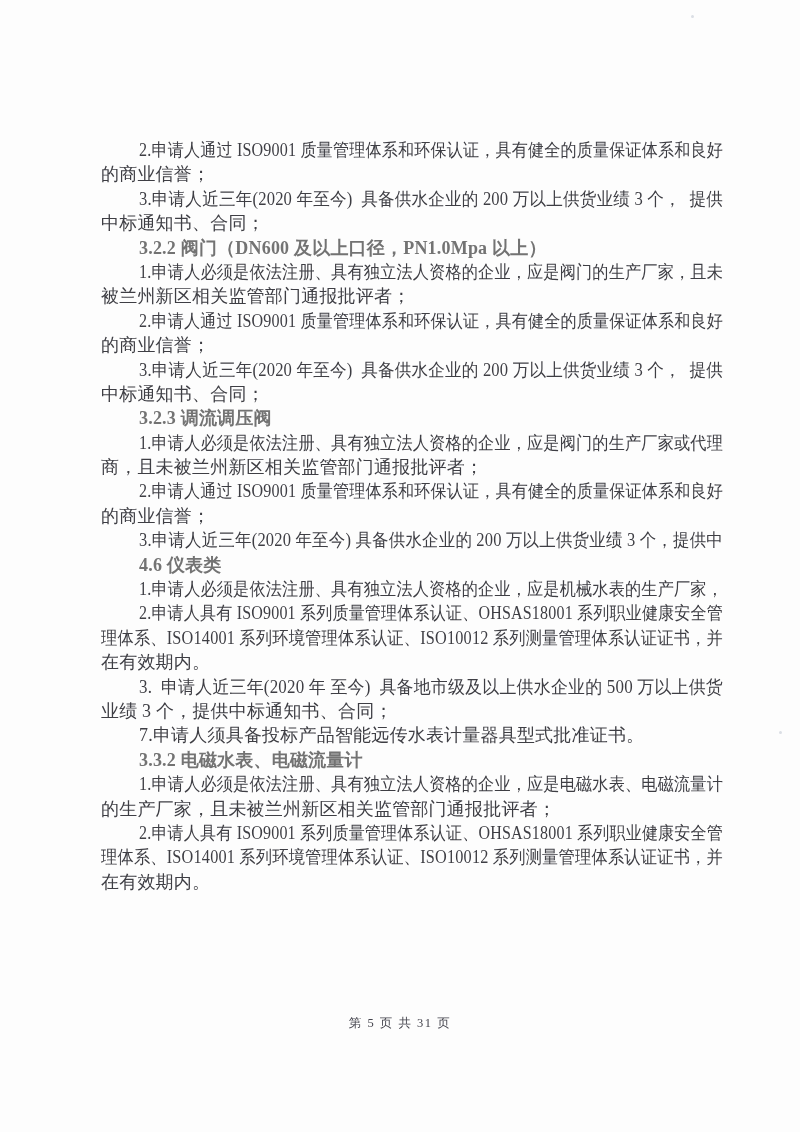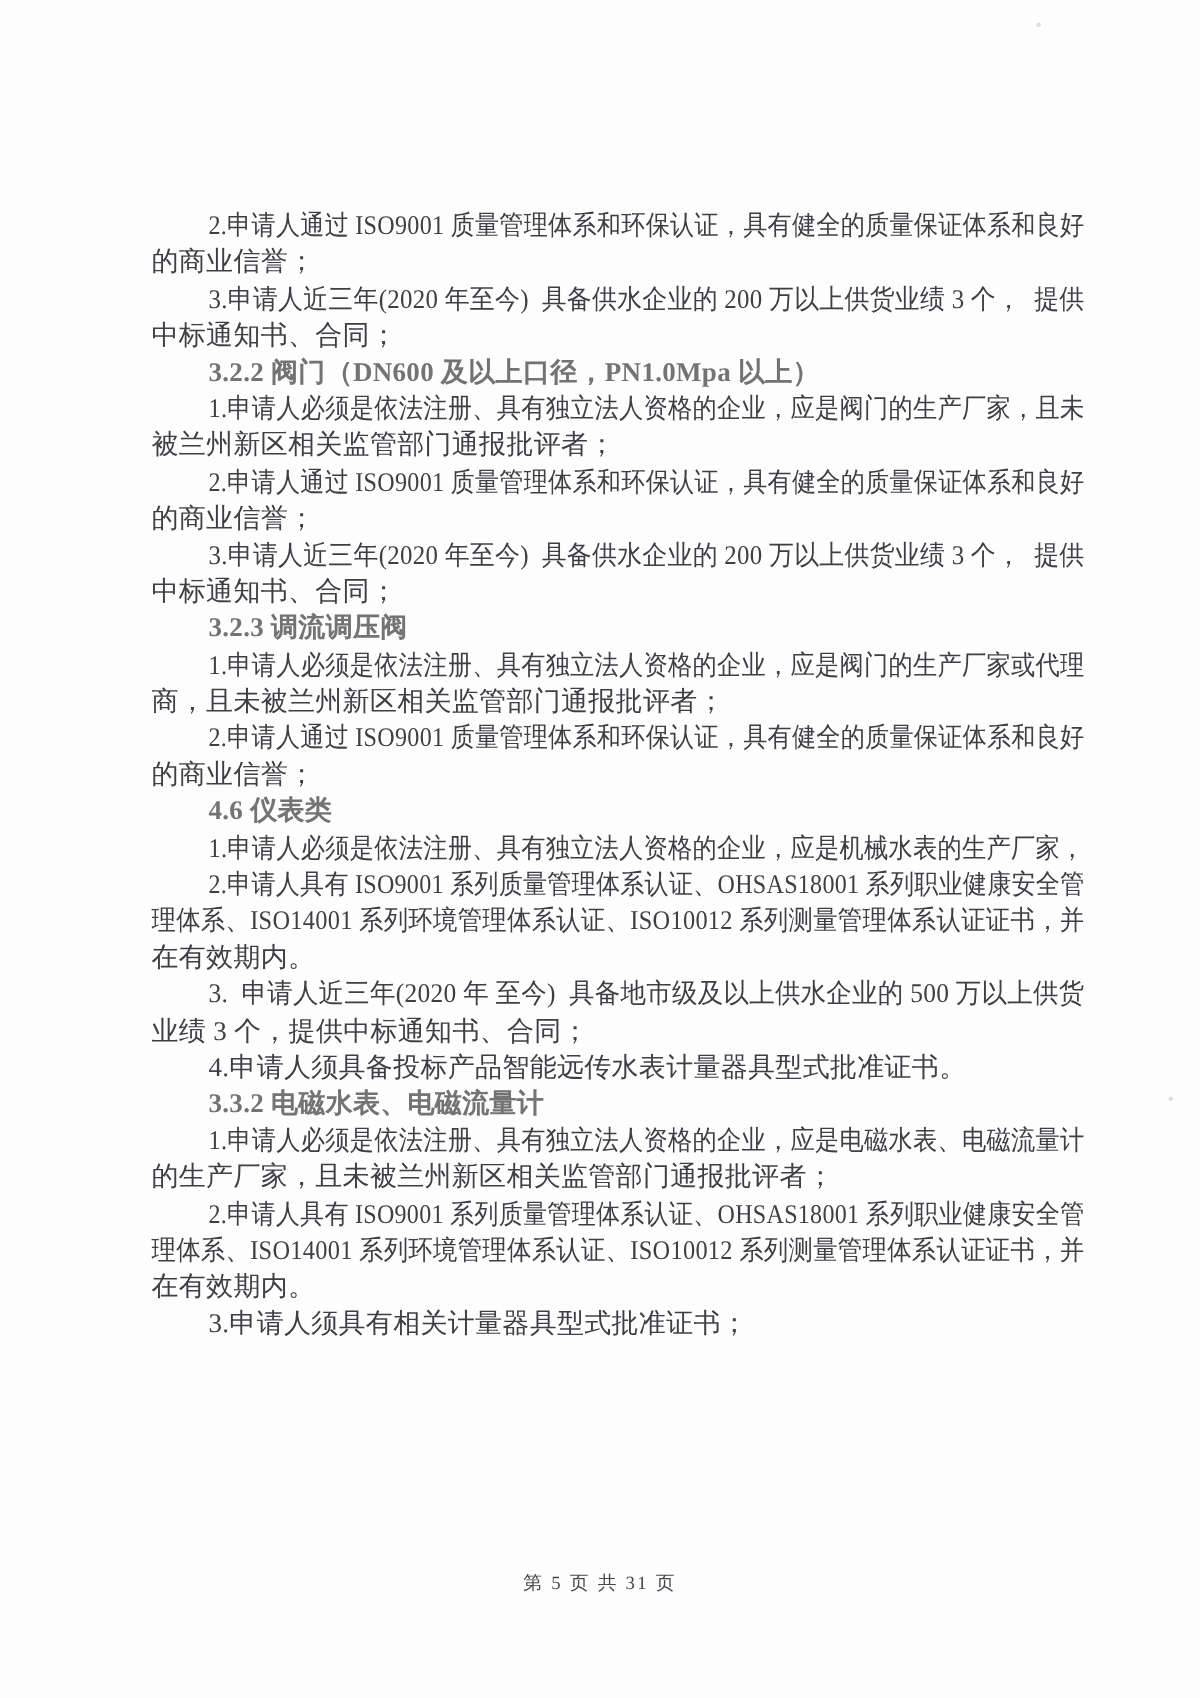--- a/index.html
+++ b/index.html
@@ -38,21 +38,21 @@
     vertical-align: top;
     letter-spacing: 0.2px;
   }
   .line.heading {
     font-weight: bold;
     color: #737373;
   }
   .footer {
     position: absolute;
     left: 0;
-    top: 1047px;
+    top: 1015px;
     width: 100%;
     text-align: center;
     font-size: 12.5px;
     letter-spacing: 1.5px;
     color: #45454e;
     font-family: "Liberation Serif", serif;
   }
   .speck {
     position: absolute;
     border-radius: 50%;
@@ -77,35 +77,35 @@
       <div class="row"><div class="line">被兰州新区相关监管部门通报批评者；</div></div>
       <div class="row indent"><div class="line" style="transform: scaleX(0.893094); transform-origin: 0px 50%;">2.申请人通过 ISO9001 质量管理体系和环保认证，具有健全的质量保证体系和良好</div></div>
       <div class="row"><div class="line">的商业信誉；</div></div>
       <div class="row indent"><div class="line" style="transform: scaleX(0.921726); transform-origin: 0px 50%;">3.申请人近三年(2020 年至今)  具备供水企业的 200 万以上供货业绩 3 个，  提供</div></div>
       <div class="row"><div class="line">中标通知书、合同；</div></div>
       <div class="row indent"><div class="line heading">3.2.3 调流调压阀</div></div>
       <div class="row indent"><div class="line" style="transform: scaleX(0.897211); transform-origin: 0px 50%;">1.申请人必须是依法注册、具有独立法人资格的企业，应是阀门的生产厂家或代理</div></div>
       <div class="row"><div class="line">商，且未被兰州新区相关监管部门通报批评者；</div></div>
       <div class="row indent"><div class="line" style="transform: scaleX(0.893094); transform-origin: 0px 50%;">2.申请人通过 ISO9001 质量管理体系和环保认证，具有健全的质量保证体系和良好</div></div>
       <div class="row"><div class="line">的商业信誉；</div></div>
+      <div class="row indent"><div class="line" style="transform: scaleX(0.915787); transform-origin: 0px 50%;">3.申请人近三年(2020 年至今) 具备供水企业的 200 万以上供货业绩 3 个，提供中</div></div>
       <div class="row indent"><div class="line heading">4.6 仪表类</div></div>
       <div class="row indent"><div class="line" style="transform: scaleX(0.897211); transform-origin: 0px 50%;">1.申请人必须是依法注册、具有独立法人资格的企业，应是机械水表的生产厂家，</div></div>
       <div class="row indent"><div class="line" style="transform: scaleX(0.891008); transform-origin: 0px 50%;">2.申请人具有 ISO9001 系列质量管理体系认证、OHSAS18001 系列职业健康安全管</div></div>
       <div class="row"><div class="line" style="transform: scaleX(0.903516); transform-origin: 0px 50%;">理体系、ISO14001 系列环境管理体系认证、ISO10012 系列测量管理体系认证证书，并</div></div>
       <div class="row"><div class="line">在有效期内。</div></div>
       <div class="row indent"><div class="line" style="transform: scaleX(0.942387); transform-origin: 0px 50%;">3.  申请人近三年(2020 年 至今)  具备地市级及以上供水企业的 500 万以上供货</div></div>
       <div class="row"><div class="line">业绩 3 个，提供中标通知书、合同；</div></div>
-      <div class="row indent"><div class="line">4.申请人须具备投标产品智能远传水表计量器具型式批准证书。</div></div>
+      <div class="row indent"><div class="line">7.申请人须具备投标产品智能远传水表计量器具型式批准证书。</div></div>
       <div class="row indent"><div class="line heading">3.3.2 电磁水表、电磁流量计</div></div>
       <div class="row indent"><div class="line" style="transform: scaleX(0.897211); transform-origin: 0px 50%;">1.申请人必须是依法注册、具有独立法人资格的企业，应是电磁水表、电磁流量计</div></div>
       <div class="row"><div class="line">的生产厂家，且未被兰州新区相关监管部门通报批评者；</div></div>
       <div class="row indent"><div class="line" style="transform: scaleX(0.891008); transform-origin: 0px 50%;">2.申请人具有 ISO9001 系列质量管理体系认证、OHSAS18001 系列职业健康安全管</div></div>
       <div class="row"><div class="line" style="transform: scaleX(0.903516); transform-origin: 0px 50%;">理体系、ISO14001 系列环境管理体系认证、ISO10012 系列测量管理体系认证证书，并</div></div>
       <div class="row"><div class="line">在有效期内。</div></div>
-      <div class="row indent"><div class="line">3.申请人须具有相关计量器具型式批准证书；</div></div>
     </div>
 
   <div class="footer">
     <span>第 5 页 共 31 页</span>
   </div>
 
   <div class="speck speck-1"></div>
   <div class="speck speck-2"></div>
 
 </div>

